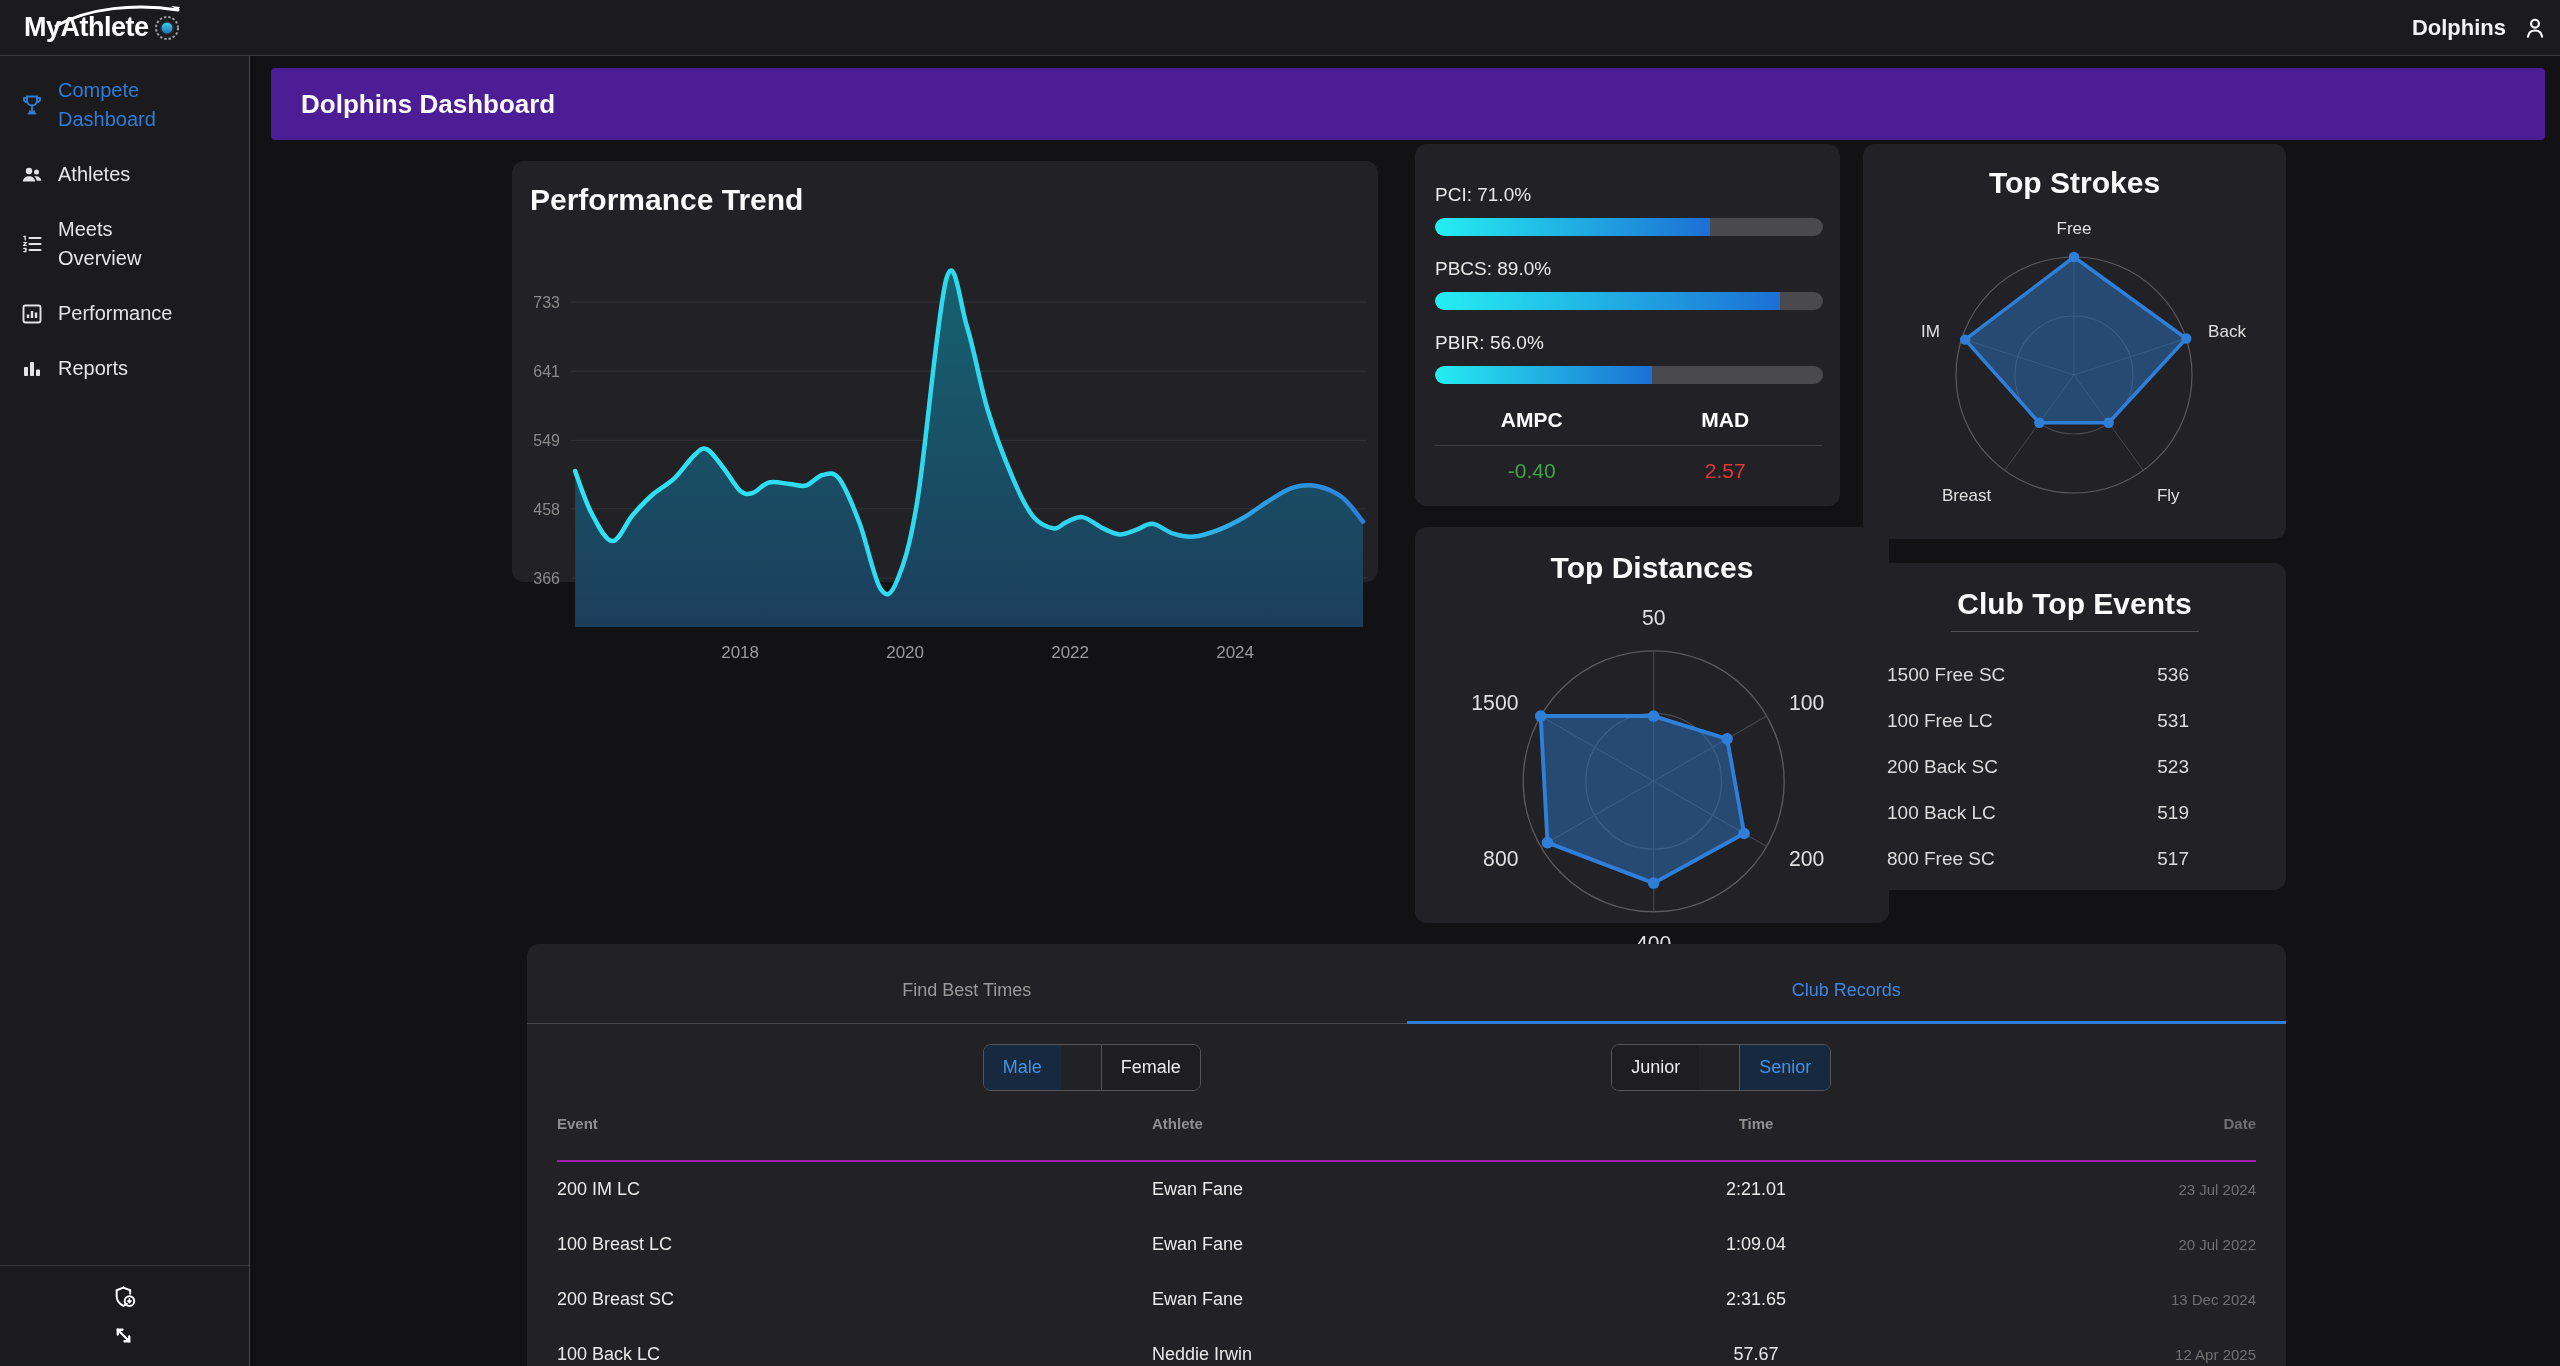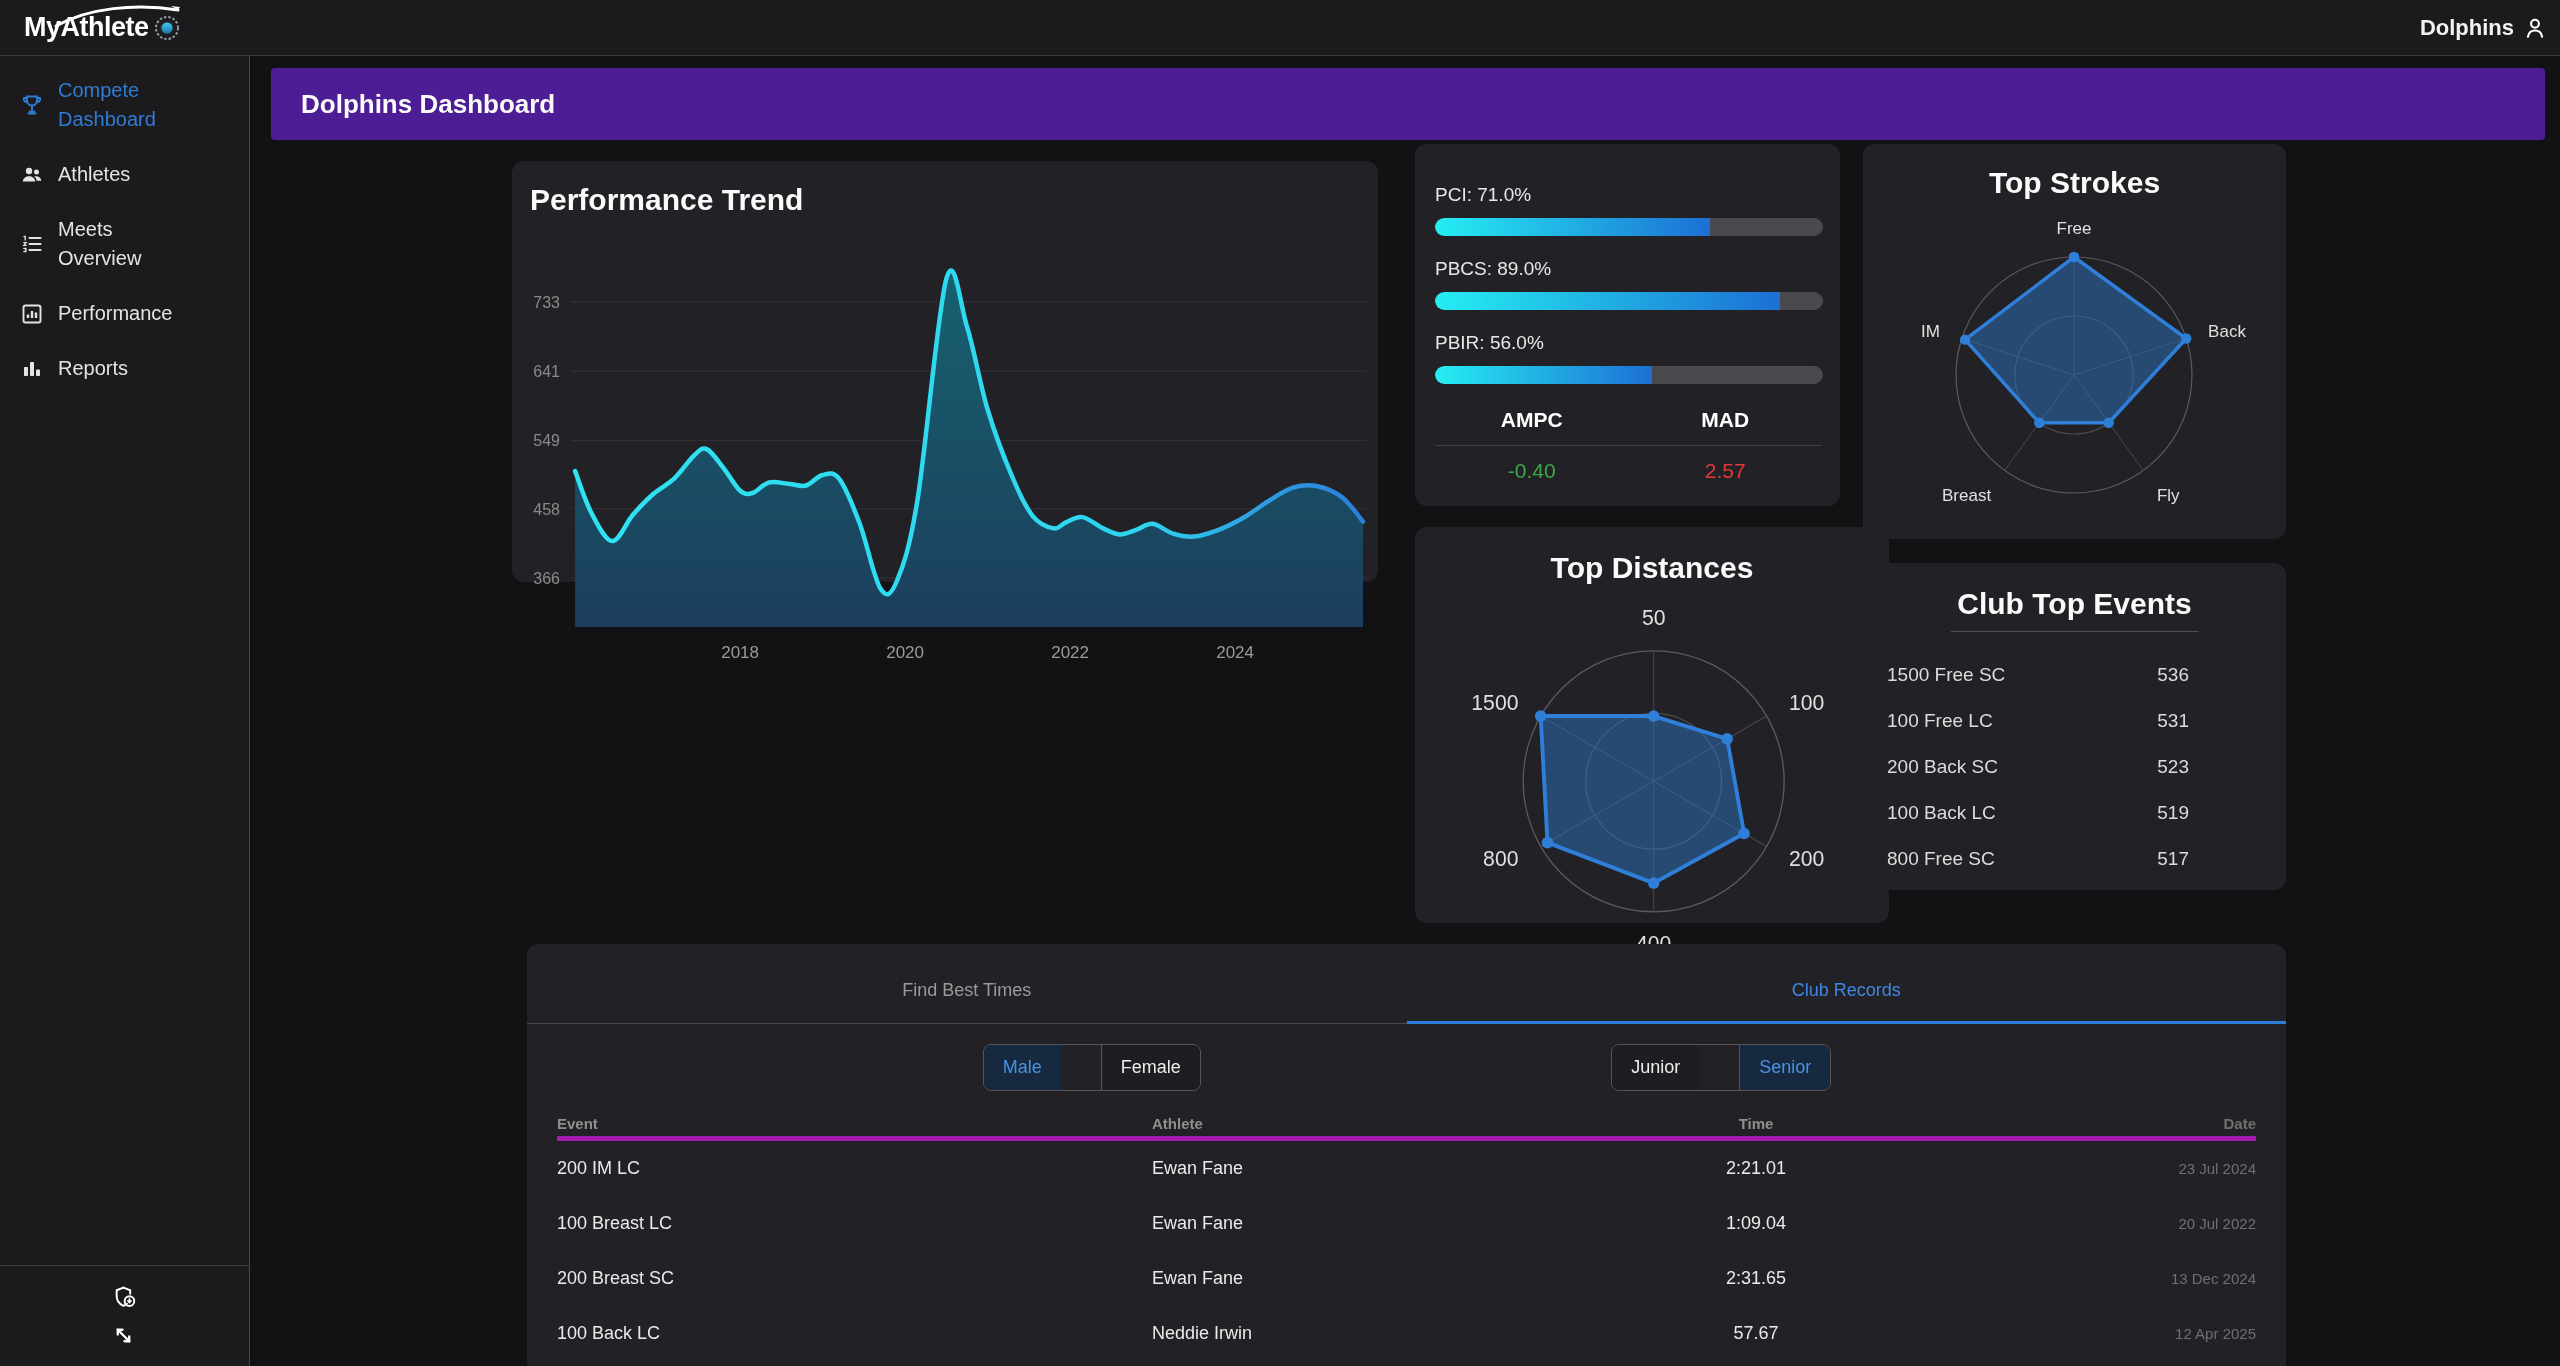--- a/index.html
+++ b/index.html
@@ -6,21 +6,21 @@
   html,body { background:#000; }
   body { font-family:"Liberation Sans","DejaVu Sans",sans-serif; }
   .screen { position:relative; width:2560px; height:1366px; background:#121214; overflow:hidden; color:#e8e8e8; }
 
   
   .topbar { position:absolute; top:0; left:0; right:0; height:56px; background:#1b1b1e;
             border-bottom:1px solid #3a3a3e; display:flex; align-items:center; padding:0 12px 0 24px; z-index:5; }
   .logo { position:relative; display:flex; align-items:center; font-size:27px; font-weight:bold; color:#fff; letter-spacing:-.5px; }
   .logo .swoosh { position:absolute; left:28px; top:-8px; width:132px; height:24px; pointer-events:none; }
   .logo svg.medal { margin-left:5px; }
-  .topbar-right { margin-left:auto; display:flex; align-items:center; gap:8px; }
+  .topbar-right { margin-left:auto; display:flex; align-items:center; gap:16px; }
   .team-name { font-size:22px; font-weight:bold; color:#f2f2f2; cursor:pointer; }
 
   
   .sidebar { position:absolute; top:56px; left:0; width:250px; bottom:0; background:#1b1b1e;
              border-right:1px solid #47474b; display:flex; flex-direction:column; }
   .nav { display:flex; flex-direction:column; gap:10px; padding-top:12px; }
   .nav-item { display:flex; align-items:center; padding:8px 20px; cursor:pointer; color:#e4e4e4; }
   .nav-item .nav-ico { width:24px; height:24px; margin-right:14px; flex:0 0 24px; display:flex; align-items:center; }
   .nav-item .nav-label { font-size:20px; line-height:29px; max-width:128px; }
   .nav-item.active { color:#2e7cd6; }
@@ -80,21 +80,21 @@
   .toggle-half { flex:1; display:flex; justify-content:center; }
   .toggle-half:first-child .toggle { transform:translateX(125px); }
   .toggle-half:last-child .toggle { transform:translateX(-125px); }
   .toggle { display:inline-flex; border:1px solid #55555b; border-radius:8px; overflow:hidden; height:47px; }
   .seg { padding:0 19px; display:flex; align-items:center; font-size:18px; background:#1e1e22; color:#ececec; cursor:pointer; }
   .seg + .seg { border-left:1px solid #55555b;margin-left:40px; }
   .seg.selected { background:#16293e; color:#4892e6; }
 
   .rec-table { margin:24px 30px 0; }
   .rt-row { display:grid; grid-template-columns:595px 429px 350px 1fr; align-items:center; }
-  .rt-head { font-size:15px; font-weight:600; color:#8f8f8f; padding-bottom:4px; border-bottom:5px solid #a21caf; }
+  .rt-head { font-size:15px; font-weight:600; color:#8f8f8f; padding-bottom:28px; border-bottom:2px solid #a21caf; }
   .rt-body .rt-row { height:55px; font-size:18px; color:#eaeaea; cursor:pointer; }
   .col-time { text-align:center; }
   .col-date { text-align:right; font-size:15px; color:#707070; }
 
   svg text { font-family:"Liberation Sans","DejaVu Sans",sans-serif; }
 </style>
 </head>
 <body>
 
 <div class="screen">

